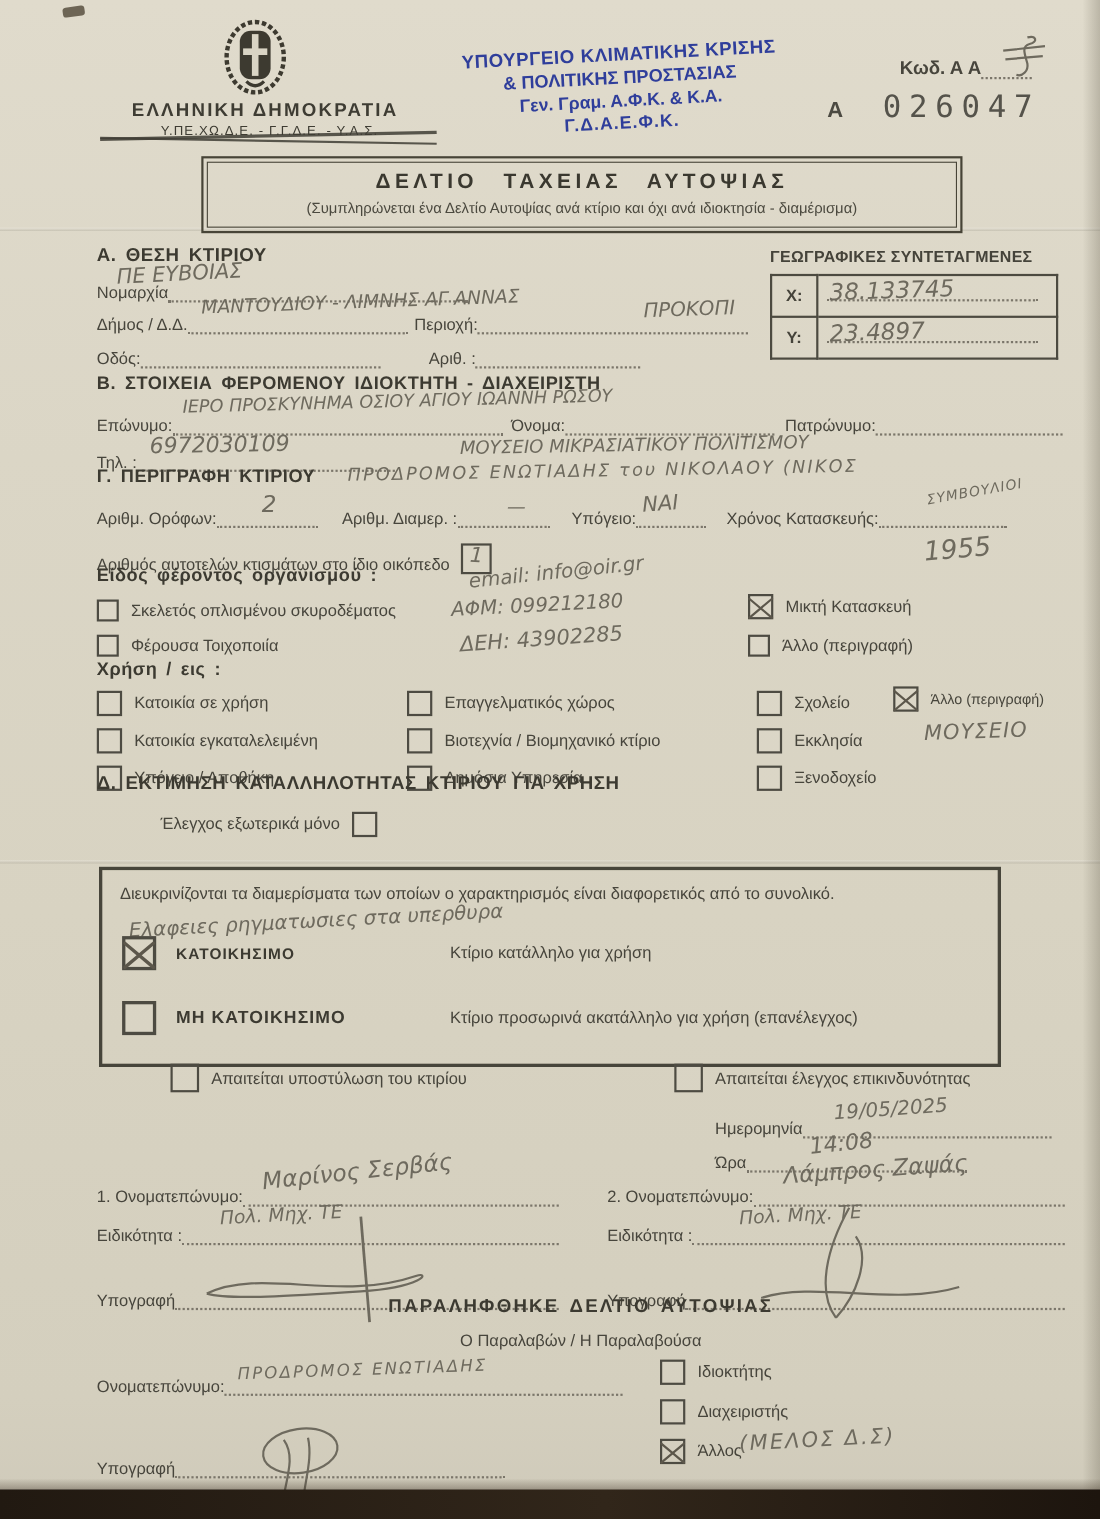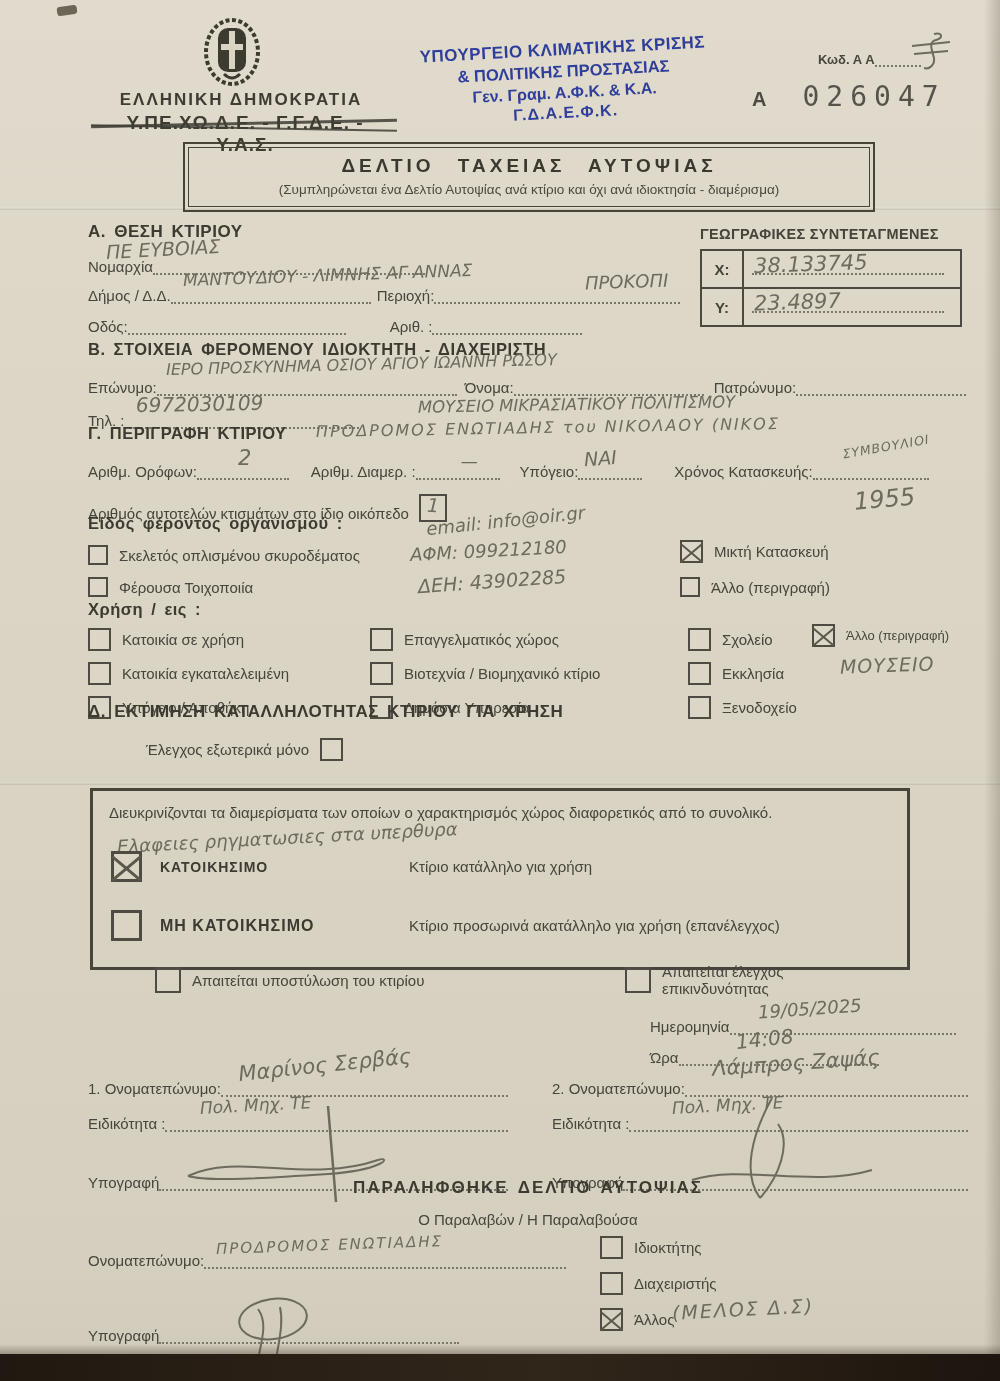--- a/index.html
+++ b/index.html
@@ -40,33 +40,33 @@
   .cb.checked::after  { transform:rotate(-40deg); }
   .cb.lg.checked::before, .cb.lg.checked::after { height:3px; left:-6px; right:-6px; }
 
   .chk { display:flex; align-items:center; gap:11px; }
 
   
   .emblem { position:absolute; left:196px; top:12px; }
   .republic { position:absolute; left:95px; top:90px; width:292px; text-align:center;
     font-weight:bold; font-size:17px; letter-spacing:2px; color:#3e3c33; }
   .agency { position:absolute; left:95px; top:112px; width:300px; text-align:center;
-    font-weight:bold; font-size:19px; letter-spacing:1px; color:#3e3c33; }
+    font-weight:normal; font-size:12px; letter-spacing:1px; color:#3e3c33; }
   .agency .strike1, .agency .strike2 { position:absolute; left:-4px; right:-2px; height:3px;
     background:#403d35; opacity:.85; }
   .agency .strike1 { top:10px; transform:rotate(-1.2deg); }
   .agency .strike2 { top:15px; transform:rotate(1deg); height:2px; }
   .ministry { position:absolute; left:408px; top:40px; width:312px; text-align:center;
     transform:rotate(-3deg); color:#2f3e9b; font-weight:bold; }
   .ministry .m1 { font-size:17px; letter-spacing:.5px; }
   .ministry .m2 { font-size:16.5px; margin-top:2px; }
   .ministry .m3 { font-size:16px; margin-top:3px; }
   .ministry .m4 { font-size:16px; margin-top:2px; letter-spacing:1px; }
   .codebox { position:absolute; left:818px; top:52px; display:flex; align-items:flex-end; }
-  .codebox .lbl { font-weight:bold; font-size:13px; }
+  .codebox .lbl { font-weight:bold; font-size:17px; }
   .serial { position:absolute; left:752px; top:80px; display:flex; align-items:baseline; gap:36px; }
   .serial .let { font-size:20px; font-weight:bold; color:#4c4a42; }
   .serial .num { font-family:"DejaVu Sans Mono", monospace; font-size:28px;
     letter-spacing:7px; color:#55534b; }
 
   .titlebox { position:absolute; left:183px; top:142px; width:688px;
     border:2px solid #474437; }
   .titlebox .inner { margin:3px; border:1px solid #474437; padding:7px 8px 9px; text-align:center; }
   .titlebox .t1 { font-weight:bold; font-size:19px; letter-spacing:4px; word-spacing:14px; color:#3a382f; }
   .titlebox .t2 { font-size:13.5px; margin-top:5px; color:#4b493f; }
@@ -225,21 +225,21 @@
       <span class="fgrp" style="margin-left:22px">
         <span class="lbl">Αριθμ. Διαμερ. :</span>
         <span class="dots" style="width:84px"></span>
         <span class="hw" style="left:150px; top:-10px; font-size:17px">—</span>
       </span>
       <span class="fgrp" style="margin-left:20px">
         <span class="lbl">Υπόγειο:</span>
         <span class="dots" style="width:64px"></span>
         <span class="hw" style="left:64px; top:-14px; font-size:19px; transform:rotate(-4deg)">ΝΑΙ</span>
       </span>
-      <span class="fgrp" style="margin-left:32px">
+      <span class="fgrp" style="margin-left:18px">
         <span class="lbl">Χρόνος Κατασκευής:</span>
         <span class="dots" style="width:116px"></span>
         <span class="hw" style="right:14px; top:24px; font-size:24px; transform:rotate(-5deg)">1955</span>
       </span>
     </div>
     <div class="row" style="margin-top:14px">
       <span class="lbl">Αριθμός αυτοτελών κτισμάτων στο ίδιο οικόπεδο</span>
       <span style="display:inline-block; width:24px; height:24px; border:2px solid #4d4b42; position:relative; margin-left:10px">
         <span class="hw" style="left:6px; top:0px; font-size:19px; transform:rotate(3deg)">1</span>
       </span>
@@ -328,38 +328,38 @@
     <div class="sech" style="font-size:17px">Δ. ΕΚΤΙΜΗΣΗ ΚΑΤΑΛΛΗΛΟΤΗΤΑΣ ΚΤΙΡΙΟΥ ΓΙΑ ΧΡΗΣΗ</div>
     <div class="row" style="margin-top:16px; align-items:center">
       <span class="chk" style="margin-left:58px">
         <span class="lbl">Έλεγχος εξωτερικά μόνο</span>
         <span class="cb"></span>
       </span>
     </div>
   </div>
 
   <div class="bigbox">
-    <div class="lbl" style="font-size:15px">Διευκρινίζονται τα διαμερίσματα των οποίων ο χαρακτηρισμός χώρος διαφορετικός από το συνολικό.</div>
+    <div class="lbl" style="font-size:15px">Διευκρινίζονται τα διαμερίσματα των οποίων ο χαρακτηρισμός είναι διαφορετικός από το συνολικό.</div>
     <span class="hw" style="left:24px; top:38px; font-size:18px; transform:rotate(-3deg)">Ελαφειες ρηγματωσιες στα υπερθυρα</span>
     <div class="row" style="margin-top:30px; align-items:center">
       <span class="cb lg checked" style="margin-left:2px"></span>
       <span class="h" style="font-size:14px; letter-spacing:1px; margin-left:18px">ΚΑΤΟΙΚΗΣΙΜΟ</span>
       <span class="lbl" style="position:absolute; left:300px">Κτίριο κατάλληλο για χρήση</span>
     </div>
     <div class="row" style="margin-top:28px; align-items:center">
       <span class="cb lg" style="margin-left:2px"></span>
       <span class="h" style="font-size:16px; letter-spacing:1px; margin-left:18px">ΜΗ ΚΑΤΟΙΚΗΣΙΜΟ</span>
       <span class="lbl" style="position:absolute; left:300px">Κτίριο προσωρινά ακατάλληλο για χρήση (επανέλεγχος)</span>
     </div>
     <div class="row" style="margin-top:26px; align-items:center">
       <span class="chk" style="margin-left:46px">
         <span class="cb" style="width:22px; height:22px"></span>
         <span class="lbl">Απαιτείται υποστύλωση του κτιρίου</span>
       </span>
-      <span class="chk" style="position:absolute; left:516px">
+      <span class="chk" style="position:absolute; left:504px">
         <span class="cb" style="width:22px; height:22px"></span>
         <span class="lbl">Απαιτείται έλεγχος επικινδυνότητας</span>
       </span>
     </div>
   </div>
 
   <div class="sec" style="left:88px; top:988px; width:880px">
     <div style="position:absolute; left:562px; top:30px; width:306px">
       <div class="row">
         <span class="lbl">Ημερομηνία</span>

